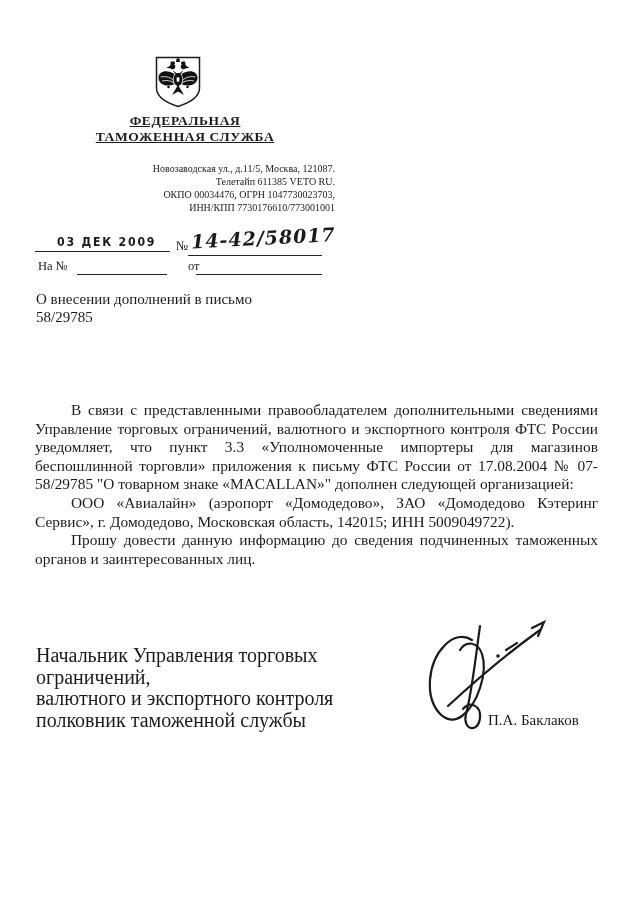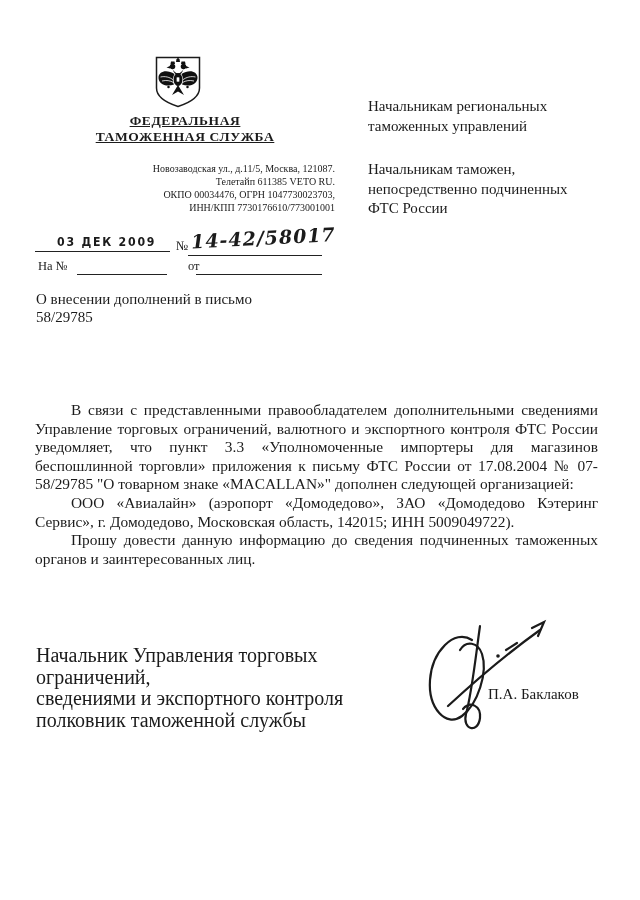--- a/index.html
+++ b/index.html
@@ -44,21 +44,21 @@
   .subject{position:absolute;left:36px;top:291px;width:250px;font-size:15px;line-height:17.5px;}
   
   .body-text{
     position:absolute;left:35px;top:401px;width:563px;
     font-size:15.4px;line-height:18.6px;text-align:justify;
   }
   .body-text p{margin:0;text-indent:36px;}
   
   .sig-title{position:absolute;left:36px;top:645px;width:350px;font-size:20px;line-height:21.5px;}
   .sig-graphic{position:absolute;left:420px;top:608px;width:160px;height:130px;}
-  .sig-name{position:absolute;left:488px;top:686px;font-size:15px;white-space:nowrap;}
+  .sig-name{position:absolute;left:488px;top:712px;font-size:15px;white-space:nowrap;}
 </style>
 </head>
 <body>
 
 <div class="page">
 
   <div class="emblem">
     <svg viewBox="0 0 100 104" width="50" height="52" aria-hidden="true">
       <path d="M7,3 H93 V64 C93,82 75,93 50,101 C25,93 7,82 7,64 Z" fill="#fff" stroke="#1b1b1b" stroke-width="3"></path>
       <g fill="#101010">
@@ -93,31 +93,20 @@
     <div>ТАМОЖЕННАЯ СЛУЖБА</div>
   </div>
 
   <div class="addr">
     <div>Новозаводская ул., д.11/5, Москва, 121087.</div>
     <div>Телетайп 611385 VETO RU.</div>
     <div>ОКПО 00034476, ОГРН 1047730023703,</div>
     <div>ИНН/КПП 7730176610/773001001</div>
   </div>
 
-  <div class="recipients">
-    <div class="block1">
-      <div>Начальникам региональных</div>
-      <div>таможенных управлений</div>
-    </div>
-    <div class="block2">
-      <div>Начальникам таможен,</div>
-      <div>непосредственно подчиненных</div>
-      <div>ФТС России</div>
-    </div>
-  </div>
 
   <div class="date-stamp">03 ДЕК 2009</div>
   <div class="u-line ul-date"></div>
   <span class="no-label">№</span>
   <div class="outgoing-number">14-42/58017</div>
   <div class="u-line ul-number"></div>
 
   <span class="na-label">На №</span>
   <div class="u-line ul-in"></div>
   <span class="ot-label">от</span>
@@ -129,21 +118,21 @@
   </div>
 
   <div class="body-text">
     <p>В связи с представленными правообладателем дополнительными сведениями Управление торговых ограничений, валютного и экспортного контроля ФТС России уведомляет, что пункт 3.3 «Уполномоченные импортеры для магазинов беспошлинной торговли» приложения к письму ФТС России от 17.08.2004 № 07-58/29785 "О товарном знаке «MACALLAN»" дополнен следующей организацией:</p>
     <p>ООО «Авиалайн» (аэропорт «Домодедово», ЗАО «Домодедово Кэтеринг Сервис», г. Домодедово, Московская область, 142015; ИНН 5009049722).</p>
     <p>Прошу довести данную информацию до сведения подчиненных таможенных органов и заинтересованных лиц.</p>
   </div>
 
   <div class="sig-title">
     <div>Начальник Управления торговых ограничений,</div>
-    <div>сведениями и экспортного контроля</div>
+    <div>валютного и экспортного контроля</div>
     <div>полковник таможенной службы</div>
   </div>
 
   <div class="sig-graphic">
     <svg viewBox="0 0 160 130" width="160" height="130" aria-hidden="true">
       <g fill="none" stroke="#1b1b1b" stroke-width="2.2" stroke-linecap="round">
         <path d="M52,32 C34,20 12,44 10,72 C8,100 26,120 42,108 C58,96 68,64 62,46 C58,34 46,32 40,42"></path>
         <path d="M60,18 C56,46 52,84 46,106 C42,122 58,126 60,110 C61,97 50,93 43,101"></path>
         <path d="M28,98 C54,74 92,42 120,22"></path>
         <path d="M112,20 L124,14 L118,28"></path>

